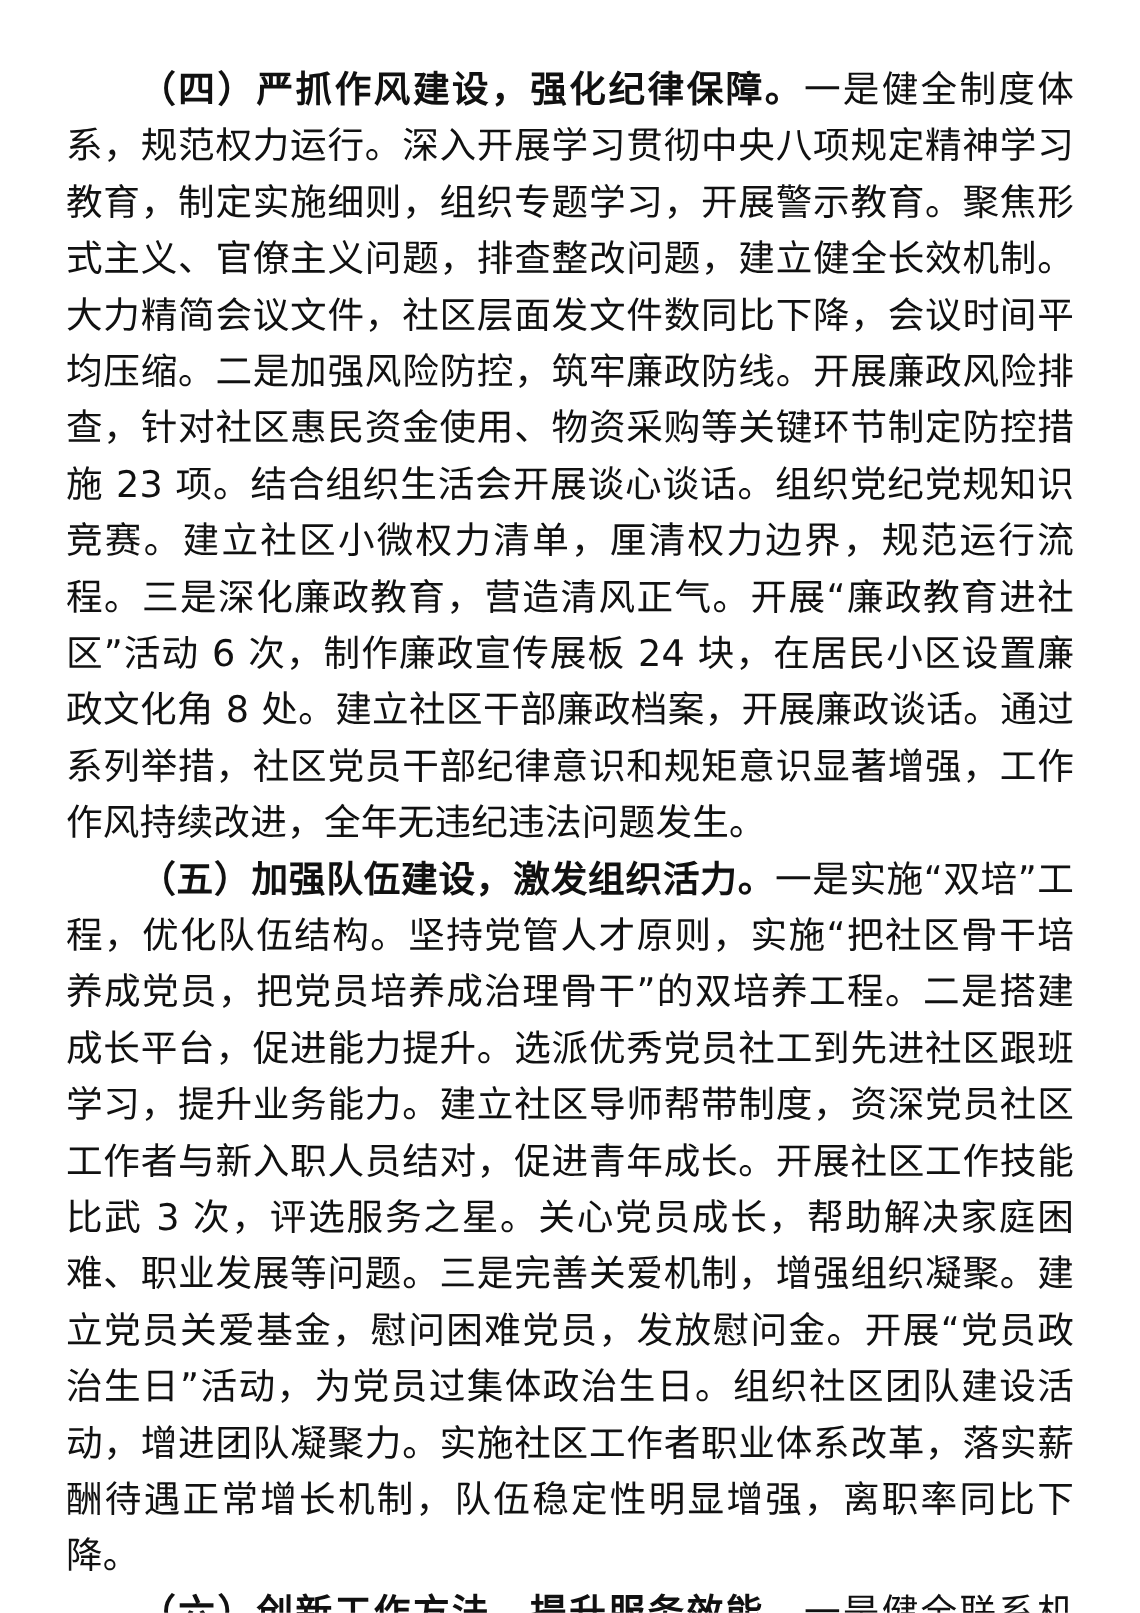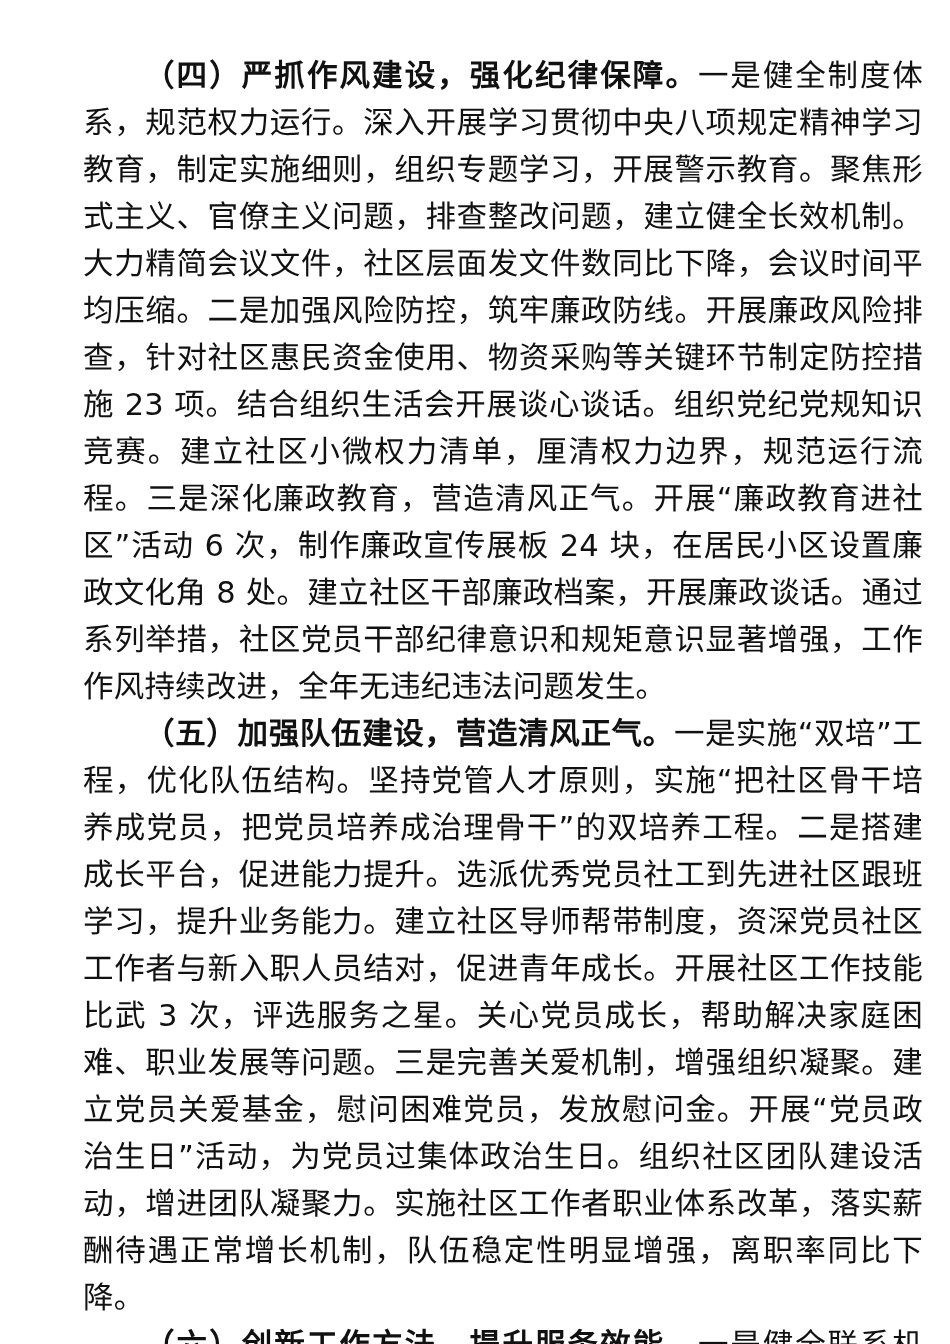--- a/index.html
+++ b/index.html
@@ -13,21 +13,21 @@
     height: 1344px;
     overflow: hidden;
     font-family: "DejaVu Sans", "Liberation Sans", sans-serif;
   }
   .page {
     position: relative;
     width: 950px;
     height: 1344px;
     background: #ffffff;
     box-sizing: border-box;
-    padding: 52px 55px 0 83px;
+    padding: 52px 55px 0 55px;
   }
   .doc-body {
     width: 840px;
   }
   p.para {
     margin: 0;
     padding: 0;
     font-size: 30.5px;
     line-height: 47px;
     color: #111111;
@@ -50,21 +50,21 @@
 <body>
 
 <div class="page">
   <div class="doc-body">
 
     <p class="para">
       <span class="sec-head">（四）严抓作风建设，强化纪律保障。</span><span class="sec-text">一是健全制度体系，规范权力运行。深入开展学习贯彻中央八项规定精神学习教育，制定实施细则，组织专题学习，开展警示教育。聚焦形式主义、官僚主义问题，排查整改问题，建立健全长效机制。大力精简会议文件，社区层面发文件数同比下降，会议时间平均压缩。二是加强风险防控，筑牢廉政防线。开展廉政风险排查，针对社区惠民资金使用、物资采购等关键环节制定防控措施 23 项。结合组织生活会开展谈心谈话。组织党纪党规知识竞赛。建立社区小微权力清单，厘清权力边界，规范运行流程。三是深化廉政教育，营造清风正气。开展“廉政教育进社区”活动 6 次，制作廉政宣传展板 24 块，在居民小区设置廉政文化角 8 处。建立社区干部廉政档案，开展廉政谈话。通过系列举措，社区党员干部纪律意识和规矩意识显著增强，工作作风持续改进，全年无违纪违法问题发生。</span>
     </p>
 
     <p class="para">
-      <span class="sec-head">（五）加强队伍建设，营造清风正气。</span><span class="sec-text">一是实施“双培”工程，优化队伍结构。坚持党管人才原则，实施“把社区骨干培养成党员，把党员培养成治理骨干”的双培养工程。二是搭建成长平台，促进能力提升。选派优秀党员社工到先进社区跟班学习，提升业务能力。建立社区导师帮带制度，资深党员社区工作者与新入职人员结对，促进青年成长。开展社区工作技能比武 3 次，评选服务之星。关心党员成长，帮助解决家庭困难、职业发展等问题。三是完善关爱机制，增强组织凝聚。建立党员关爱基金，慰问困难党员，发放慰问金。开展“党员政治生日”活动，为党员过集体政治生日。组织社区团队建设活动，增进团队凝聚力。实施社区工作者职业体系改革，落实薪酬待遇正常增长机制，队伍稳定性明显增强，离职率同比下降。</span>
+      <span class="sec-head">（五）加强队伍建设，激发组织活力。</span><span class="sec-text">一是实施“双培”工程，优化队伍结构。坚持党管人才原则，实施“把社区骨干培养成党员，把党员培养成治理骨干”的双培养工程。二是搭建成长平台，促进能力提升。选派优秀党员社工到先进社区跟班学习，提升业务能力。建立社区导师帮带制度，资深党员社区工作者与新入职人员结对，促进青年成长。开展社区工作技能比武 3 次，评选服务之星。关心党员成长，帮助解决家庭困难、职业发展等问题。三是完善关爱机制，增强组织凝聚。建立党员关爱基金，慰问困难党员，发放慰问金。开展“党员政治生日”活动，为党员过集体政治生日。组织社区团队建设活动，增进团队凝聚力。实施社区工作者职业体系改革，落实薪酬待遇正常增长机制，队伍稳定性明显增强，离职率同比下降。</span>
     </p>
 
     <p class="para">
       <span class="sec-head">（六）创新工作方法，提升服务效能。</span><span class="sec-text">一是健全联系机制，密切党群</span>
     </p>
 
   </div>
 </div>
 
 </body></html>

